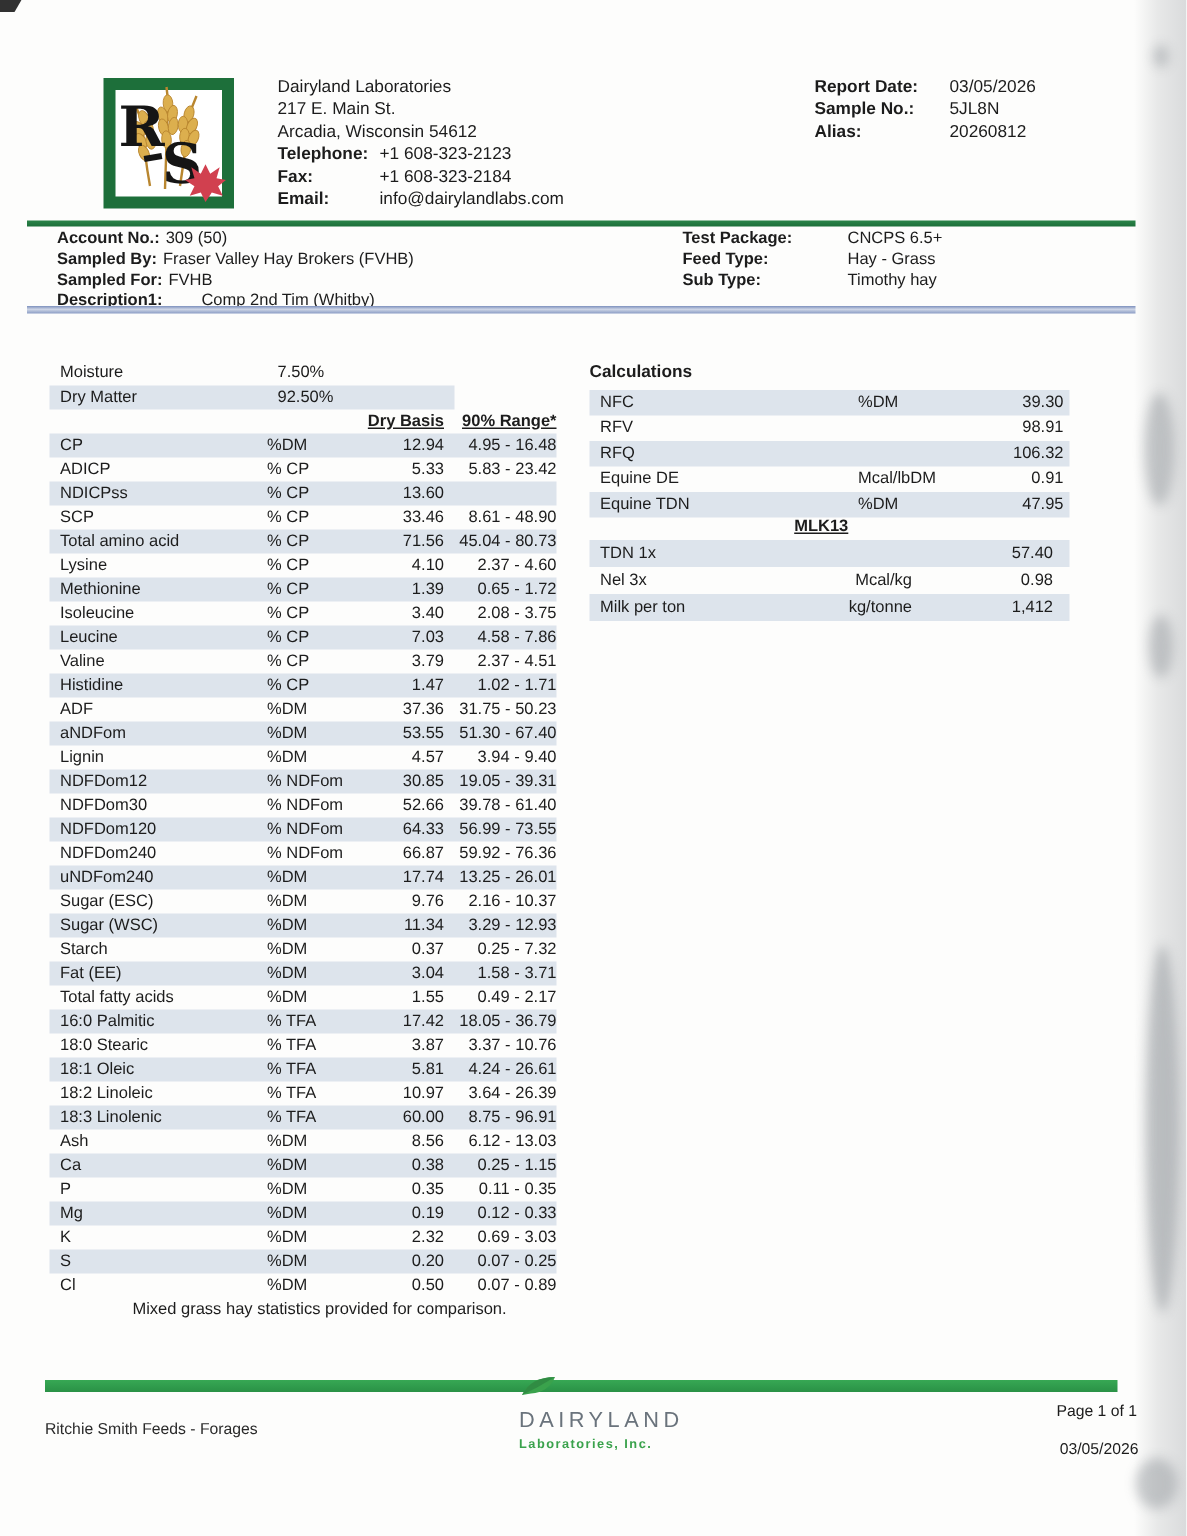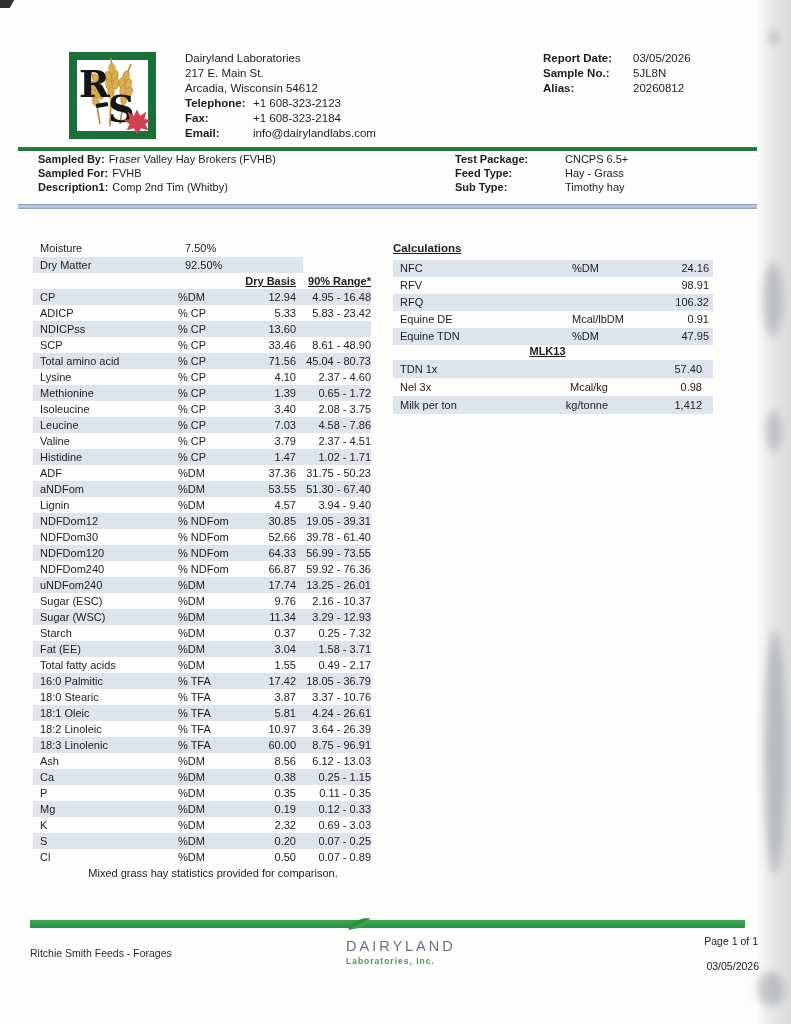--- a/index.html
+++ b/index.html
@@ -36,21 +36,21 @@
     display:flex;font-size:11px;font-weight:bold;}
   #col-headers .hdr1{margin-left:auto;text-decoration:underline;}
   #col-headers .hdr2{width:75px;text-align:right;text-decoration:underline;}
   #analysis-body{left:33px;top:289px;width:338px;font-size:11px;}
   .a-row{display:grid;grid-template-columns:145px 69px 49px 75px;height:16px;line-height:16px;}
   .a-row .a-name{padding-left:7px;white-space:nowrap;}
   .a-row .a-val,.a-row .a-range{text-align:right;white-space:nowrap;}
   .shaded{background:#dde4ec;}
   #analysis-footnote{left:33px;top:867px;width:360px;text-align:center;font-size:11px;}
   
-  #calc-title{left:393px;top:242px;font-size:11.5px;font-weight:bold;text-decoration:underline;}
+  #calc-title{left:393px;top:242px;font-size:11.5px;font-weight:bold;}
   #calc-body{left:393px;top:260px;width:320px;font-size:11px;}
   .c-row{display:grid;grid-template-columns:147px 60px 45px;height:17px;line-height:17px;
     padding-right:68px;box-sizing:border-box;width:320px;gap:32px;}
   .c-row .c-name{padding-left:7px;white-space:nowrap;}
   .c-row .c-val{text-align:right;}
   #mlk-header{left:393px;top:345px;width:309px;text-align:center;font-size:11px;
     font-weight:bold;text-decoration:underline;}
   #mlk-body{left:393px;top:360px;width:320px;font-size:11px;}
   .mlk-row{display:grid;grid-template-columns:147px 68px 94px;height:18px;line-height:18px;
     padding-right:11px;box-sizing:border-box;width:320px;}
@@ -139,20 +139,21 @@
 
 <div class="abs" id="report-meta">
     <div class="kv-row "><span class="kv-label">Report Date:</span><span class="kv-value">03/05/2026</span></div>
     <div class="kv-row "><span class="kv-label">Sample No.:</span><span class="kv-value">5JL8N</span></div>
     <div class="kv-row "><span class="kv-label">Alias:</span><span class="kv-value">20260812</span></div>
   </div>
 
 <div class="abs divider-green" id="div-green-top"></div>
 
 <div class="abs" id="account-left">
+    <div class="kv-row "><span class="kv-label">Account No.:</span><span class="kv-value">309 (50)</span></div>
     <div class="kv-row "><span class="kv-label">Sampled By:</span><span class="kv-value">Fraser Valley Hay Brokers (FVHB)</span></div>
     <div class="kv-row "><span class="kv-label">Sampled For:</span><span class="kv-value">FVHB</span></div>
     <div class="kv-row "><span class="kv-label">Description1:</span><span class="kv-value">Comp 2nd Tim (Whitby)</span></div>
   </div>
 <div class="abs" id="account-right">
     <div class="kv-row "><span class="kv-label">Test Package:</span><span class="kv-value">CNCPS 6.5+</span></div>
     <div class="kv-row "><span class="kv-label">Feed Type:</span><span class="kv-value">Hay - Grass</span></div>
     <div class="kv-row "><span class="kv-label">Sub Type:</span><span class="kv-value">Timothy hay</span></div>
   </div>
 
@@ -393,21 +394,21 @@
     </div>
   </div>
 
 <div class="abs" id="analysis-footnote">Mixed grass hay statistics provided for comparison.</div>
 
 <div class="abs" id="calc-title">Calculations</div>
 <div class="abs" id="calc-body">
     <div class="c-row shaded">
       <span class="c-name">NFC</span>
       <span class="c-unit">%DM</span>
-      <span class="c-val">24.16</span>
+      <span class="c-val">39.30</span>
     </div>
     <div class="c-row">
       <span class="c-name">RFV</span>
       <span class="c-unit"></span>
       <span class="c-val">98.91</span>
     </div>
     <div class="c-row shaded">
       <span class="c-name">RFQ</span>
       <span class="c-unit"></span>
       <span class="c-val">106.32</span>

